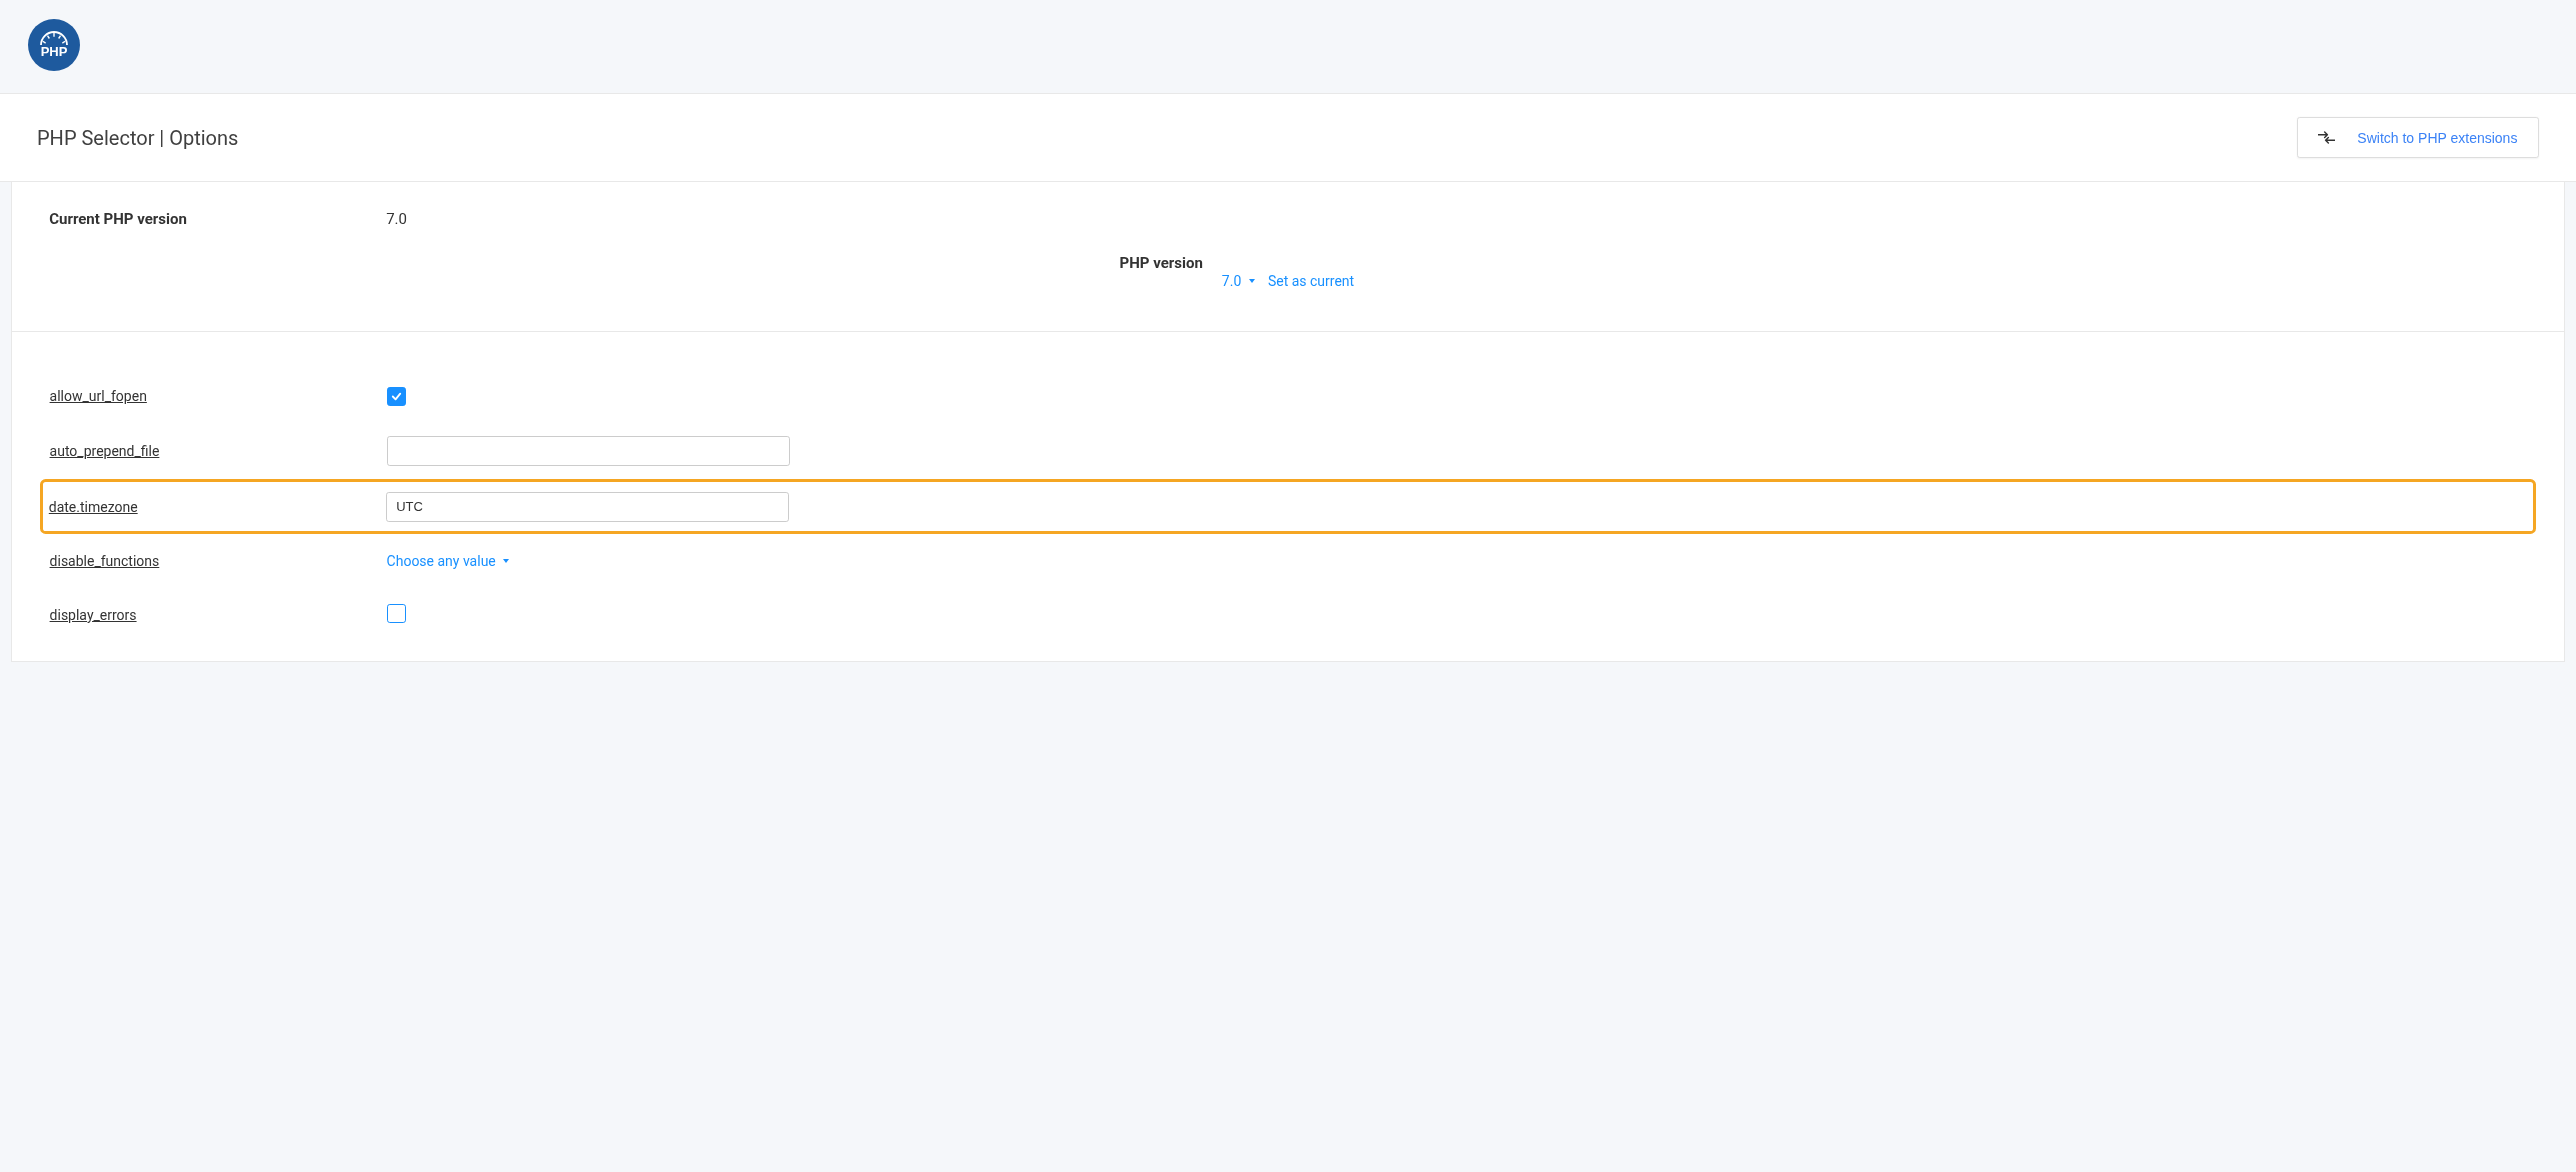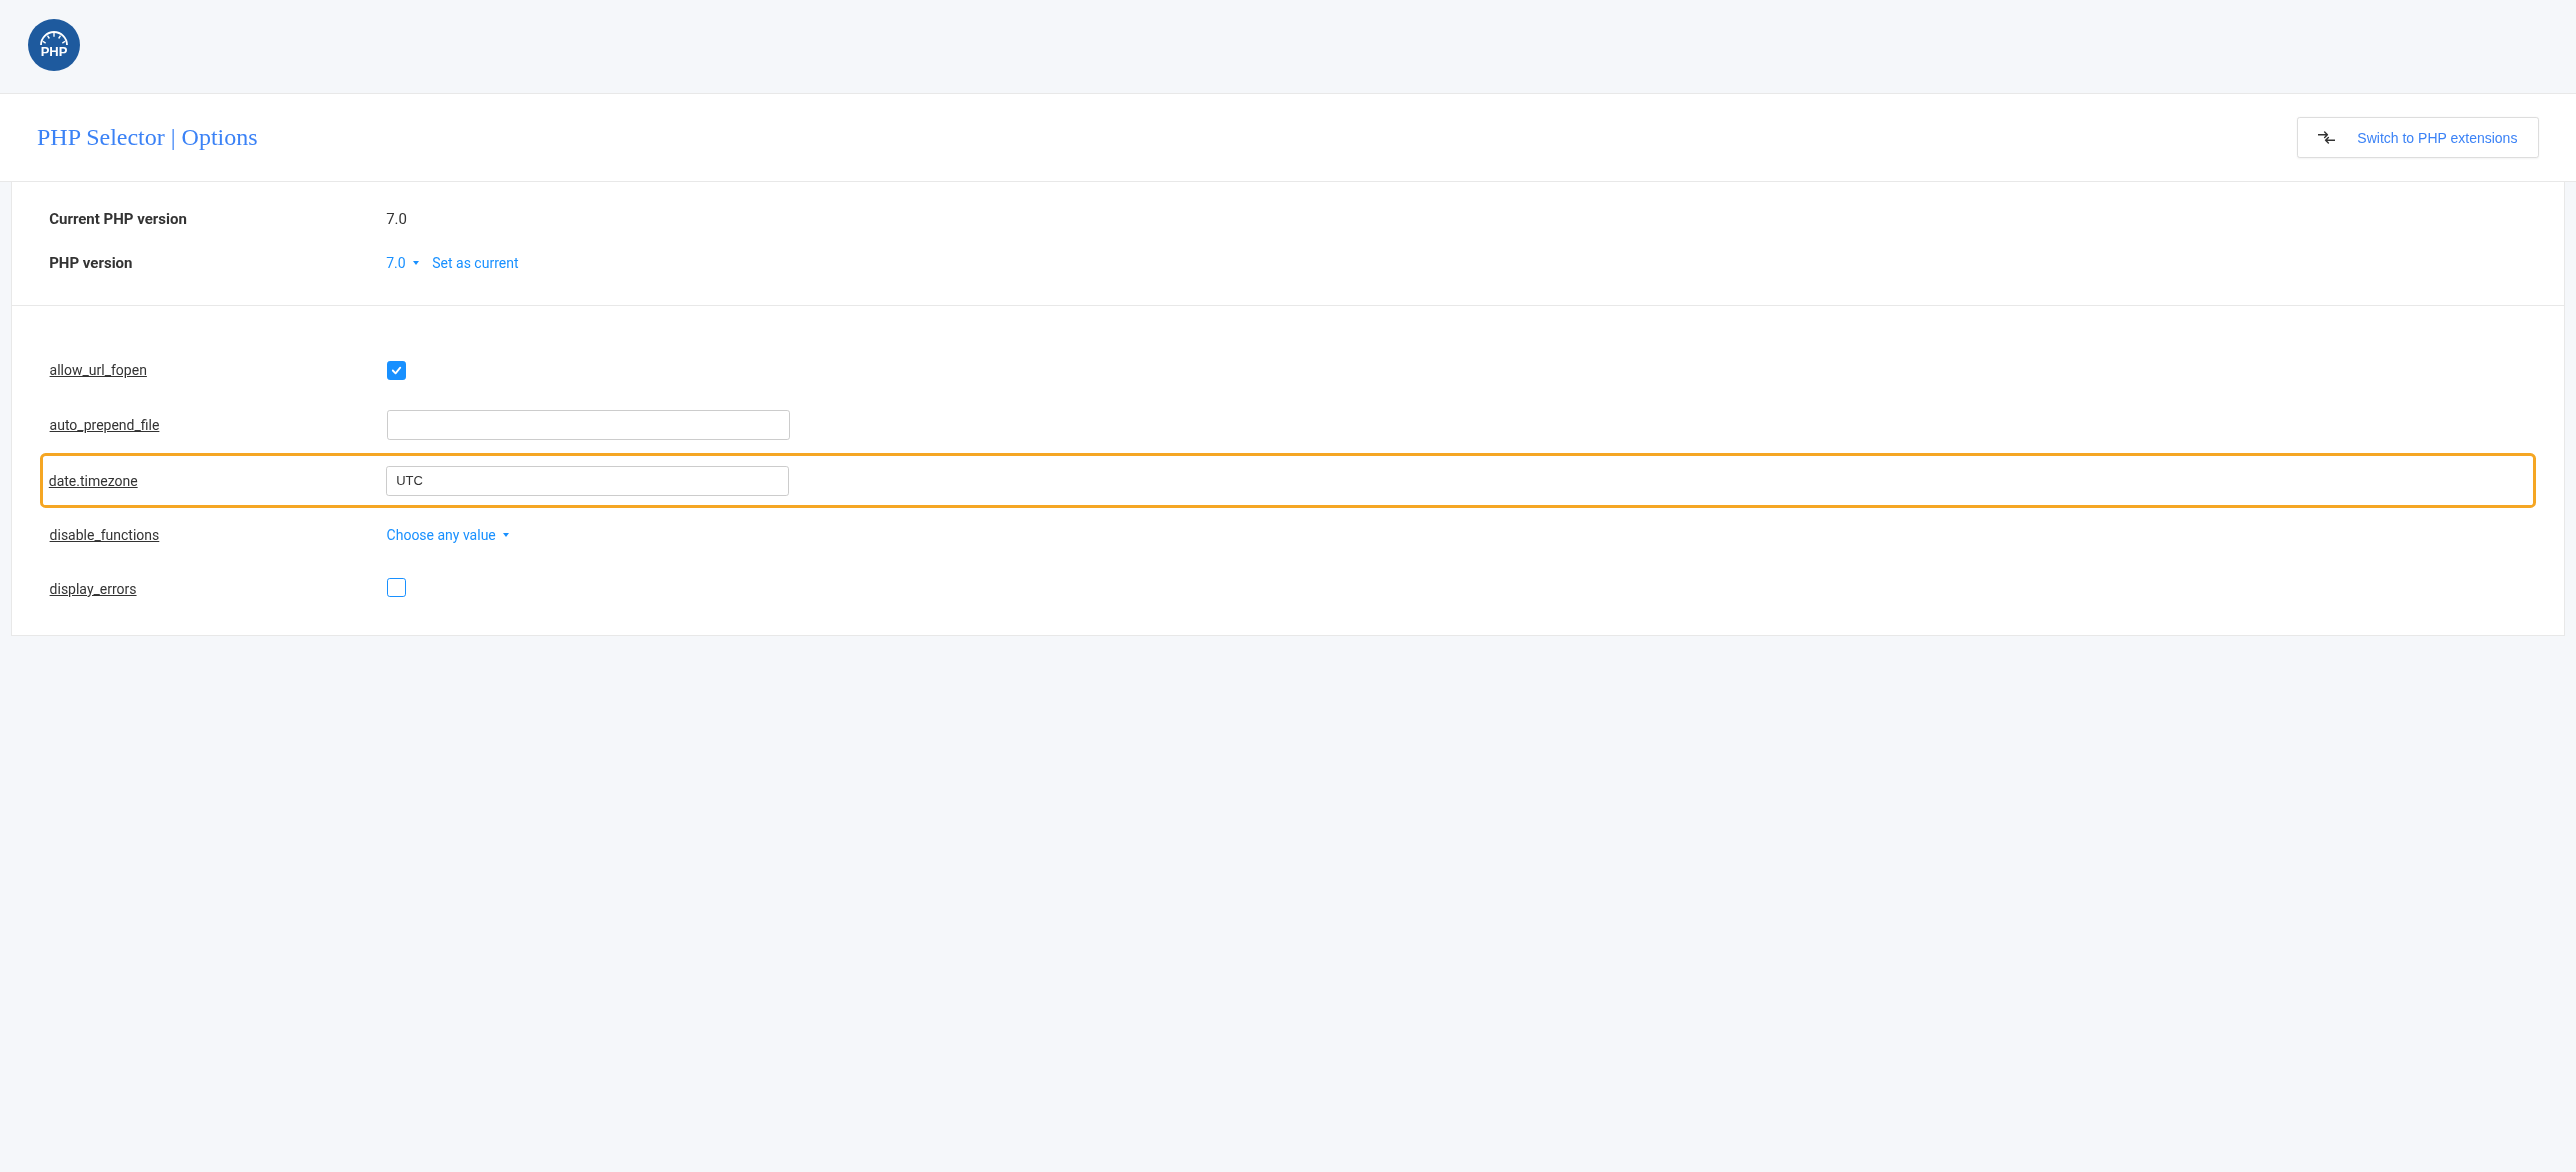--- a/index.html
+++ b/index.html
@@ -25,24 +25,23 @@
     }
     .header-section {
       background: #fff;
       padding: 23.4px 37px;
       display: flex;
       justify-content: space-between;
       align-items: center;
       border-bottom: 0.9px solid #e8e8e8;
     }
     .page-title {
-      font-size: 24px;
+      font-size: 20px;
       font-weight: 400;
-      color: #3b82f6;
-      font-family: Liberation Serif, serif;
+      color: #404040;
     }
     .switch-btn {
       background: #fff;
       border: 0.9px solid #ddd;
       border-radius: 2.8px;
       padding: 11.2px 20.6px;
       font-size: 14px;
       color: #3b82f6;
       cursor: pointer;
       display: flex;
@@ -63,21 +62,22 @@
     .version-block {
       padding: 28px 37px 33px 37px;
       border-bottom: 0.9px solid #e8e8e8;
     }
     .version-row {
       display: flex;
       align-items: center;
       margin-bottom: 26px;
     }
     .version-row:last-child {
-      margin-bottom: 0;
+      margin-bottom: 8px;
+      flex-direction: column;
     }
     .label-col {
       width: 337px;
       font-weight: 700;
       font-size: 15px;
       color: #333;
     }
     .value-col {
       font-size: 15px;
       color: #333;

